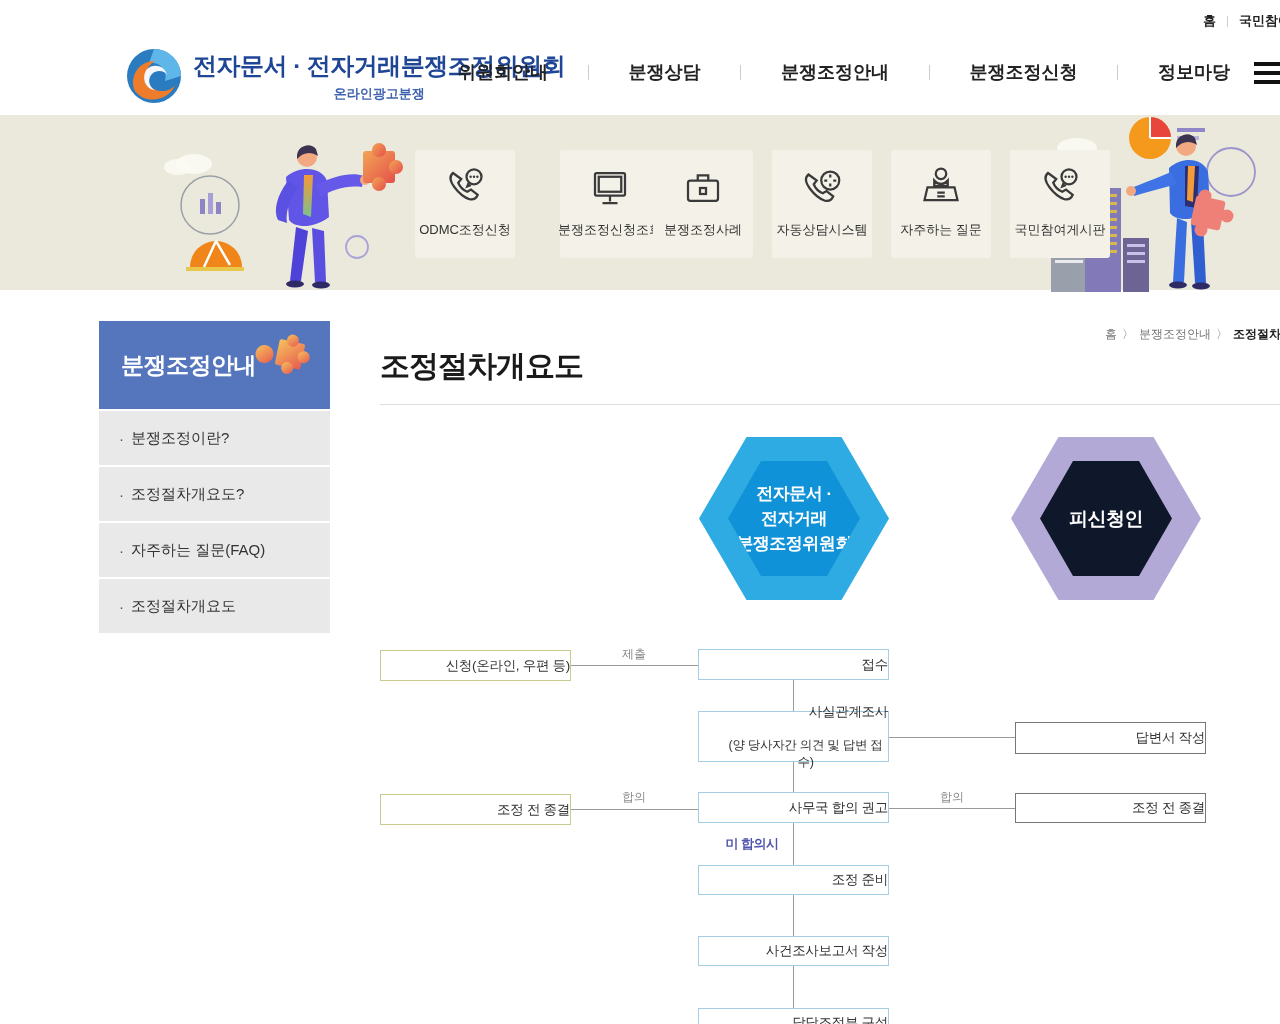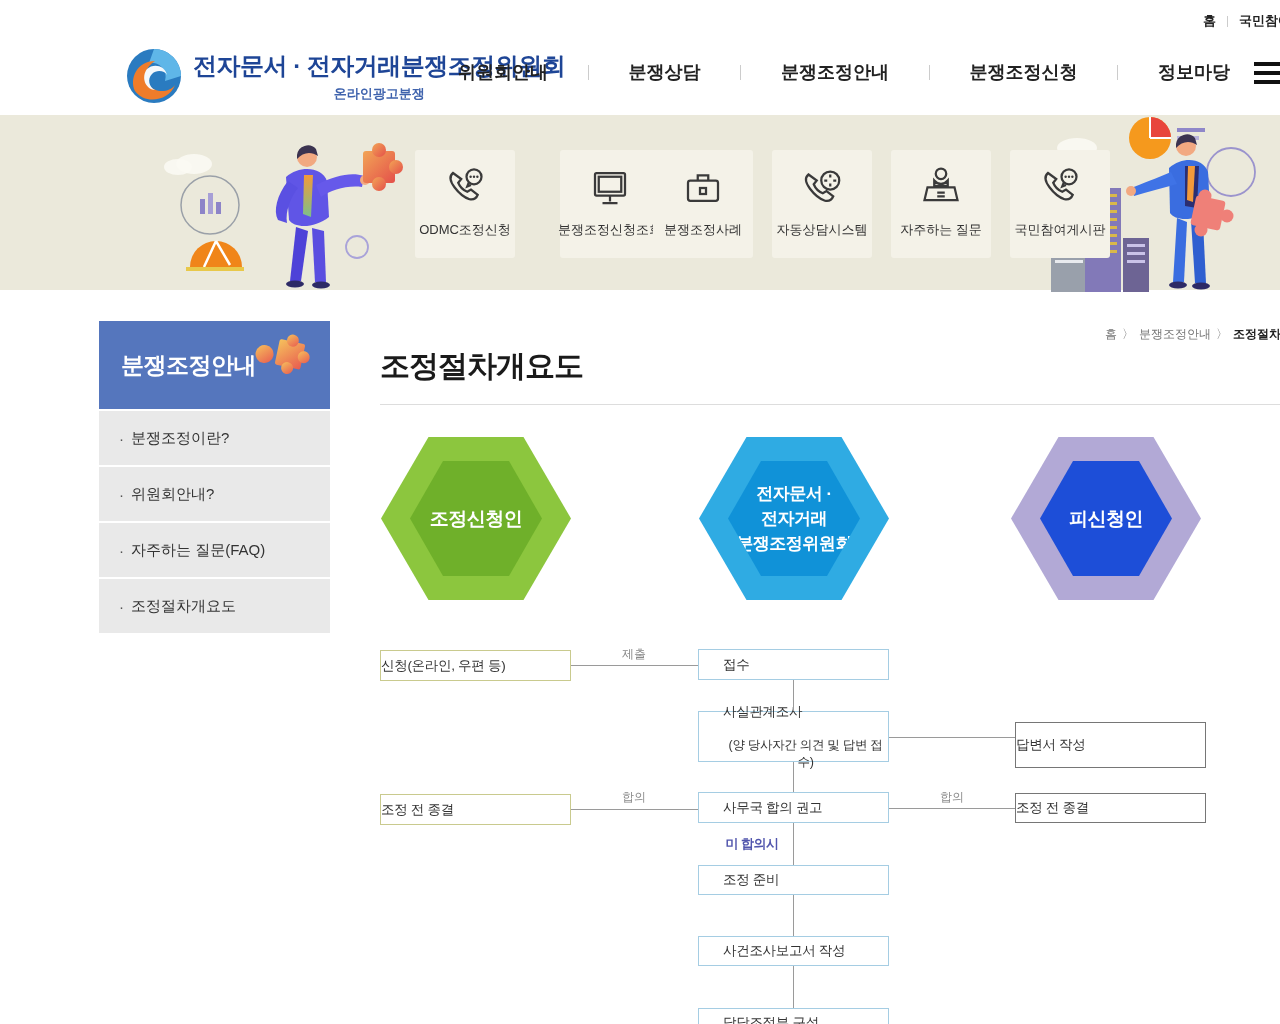--- a/index.html
+++ b/index.html
@@ -56,26 +56,26 @@
   
   .hex { position:absolute; width:190px; height:163px;
     clip-path:polygon(25% 0,75% 0,100% 50%,75% 100%,25% 100%,0 50%); }
   .hex-inner { position:absolute; left:29px; top:24px; width:132px; height:115px;
     clip-path:polygon(25% 0,75% 0,100% 50%,75% 100%,25% 100%,0 50%);
     display:flex; flex-direction:column; align-items:center; justify-content:center; }
   .hex-label { color:#fff; font-size:19px; font-weight:bold; letter-spacing:-0.5px; text-align:center;
     line-height:25px; }
   .hex-green { background:#8cc63e; } .hex-green .hex-inner { background:#6fb02a; }
   .hex-blue { background:#2fabe3; } .hex-blue .hex-inner { background:#1092d8;justify-content:center; }
-  .hex-purple { background:#b2a9d6; } .hex-purple .hex-inner { background:#1d4ed8;font-family:Liberation Serif, serif; }
+  .hex-purple { background:#b2a9d6; } .hex-purple .hex-inner { background:#0f172a;font-family:Liberation Serif, serif; }
   .hex-blue .hex-label { font-size:17px; }
 
   
   .fbox { position:absolute; background:#fff; border:1px solid #999; display:flex; flex-direction:column;
-    align-items:flex-start; justify-content:center; font-size:13.5px; color:#333; text-align:center;
+    align-items:flex-end; justify-content:center; font-size:13.5px; color:#333; text-align:center;
     letter-spacing:-0.3px; }
   .b-olive { border-color:#c9ca8e; }
   .b-blue  { border-color:#a5cde3;padding-left:24px; }
   .b-gray  { border-color:#767676; }
   .fline { position:absolute; background:#9a9a9a; }
   .flabel { position:absolute; font-size:12px; color:#888; text-align:center; width:40px; }
   .disagree { position:absolute; left:716px; top:835px; width:72px; text-align:center;
     font-size:13px; font-weight:bold; color:#5155ad; letter-spacing:-0.5px; }
   .fact-sub { font-size:12.5px; margin-top:16px; }
 </style>
@@ -285,21 +285,21 @@
           <circle cx="16" cy="30" r="9"></circle>
         </g>
       </svg>
     </div>
     <div class="sb-item">
       <span class="bullet">·</span>
       <span>분쟁조정이란?</span>
     </div>
     <div class="sb-item">
       <span class="bullet">·</span>
-      <span>위원회안내?</span>
+      <span>조정절차개요도?</span>
     </div>
     <div class="sb-item">
       <span class="bullet">·</span>
       <span>자주하는 질문(FAQ)</span>
     </div>
     <div class="sb-item">
       <span class="bullet">·</span>
       <span>조정절차개요도</span>
     </div>
   </div>
@@ -308,25 +308,20 @@
     <span>홈</span>
     <span>〉</span>
     <span>분쟁조정안내</span>
     <span>〉</span>
     <span class="current">조정절차개요도</span>
   </div>
 
   <div class="page-title">조정절차개요도</div>
   <div class="title-rule"></div>
 
-  <div class="hex hex-green" style="left:381px;top:437px;">
-    <div class="hex-inner">
-        <span class="hex-label">조정신청인</span>
-      </div>
-  </div>
   <div class="hex hex-blue" style="left:699px;top:437px;">
     <div class="hex-inner">
       <span class="hex-label">전자문서 ·</span>
       <span class="hex-label">전자거래</span>
       <span class="hex-label">분쟁조정위원회</span>
     </div>
   </div>
   <div class="hex hex-purple" style="left:1011px;top:437px;">
     <div class="hex-inner">
         <span class="hex-label">피신청인</span>
@@ -336,21 +331,21 @@
   <div class="fbox b-olive" style="left:380px;top:650px;width:191px;height:31px;">
     <span>신청(온라인, 우편 등)</span>
   </div>
   <div class="fbox b-blue" style="left:698px;top:649px;width:191px;height:31px;">
     <span>접수</span>
   </div>
   <div class="fbox b-blue" style="left:698px;top:711px;width:191px;height:51px;">
     <span>사실관계조사</span>
     <span class="fact-sub">(양 당사자간 의견 및 답변 접수)</span>
   </div>
-  <div class="fbox b-gray" style="left:1015px;top:722px;width:191px;height:46px;">
+  <div class="fbox b-gray" style="left:1015px;top:722px;width:191px;height:32px;">
     <span>답변서 작성</span>
   </div>
   <div class="fbox b-olive" style="left:380px;top:794px;width:191px;height:31px;">
     <span>조정 전 종결</span>
   </div>
   <div class="fbox b-blue" style="left:698px;top:792px;width:191px;height:31px;">
     <span>사무국 합의 권고</span>
   </div>
   <div class="fbox b-gray" style="left:1015px;top:793px;width:191px;height:30px;">
     <span>조정 전 종결</span>

